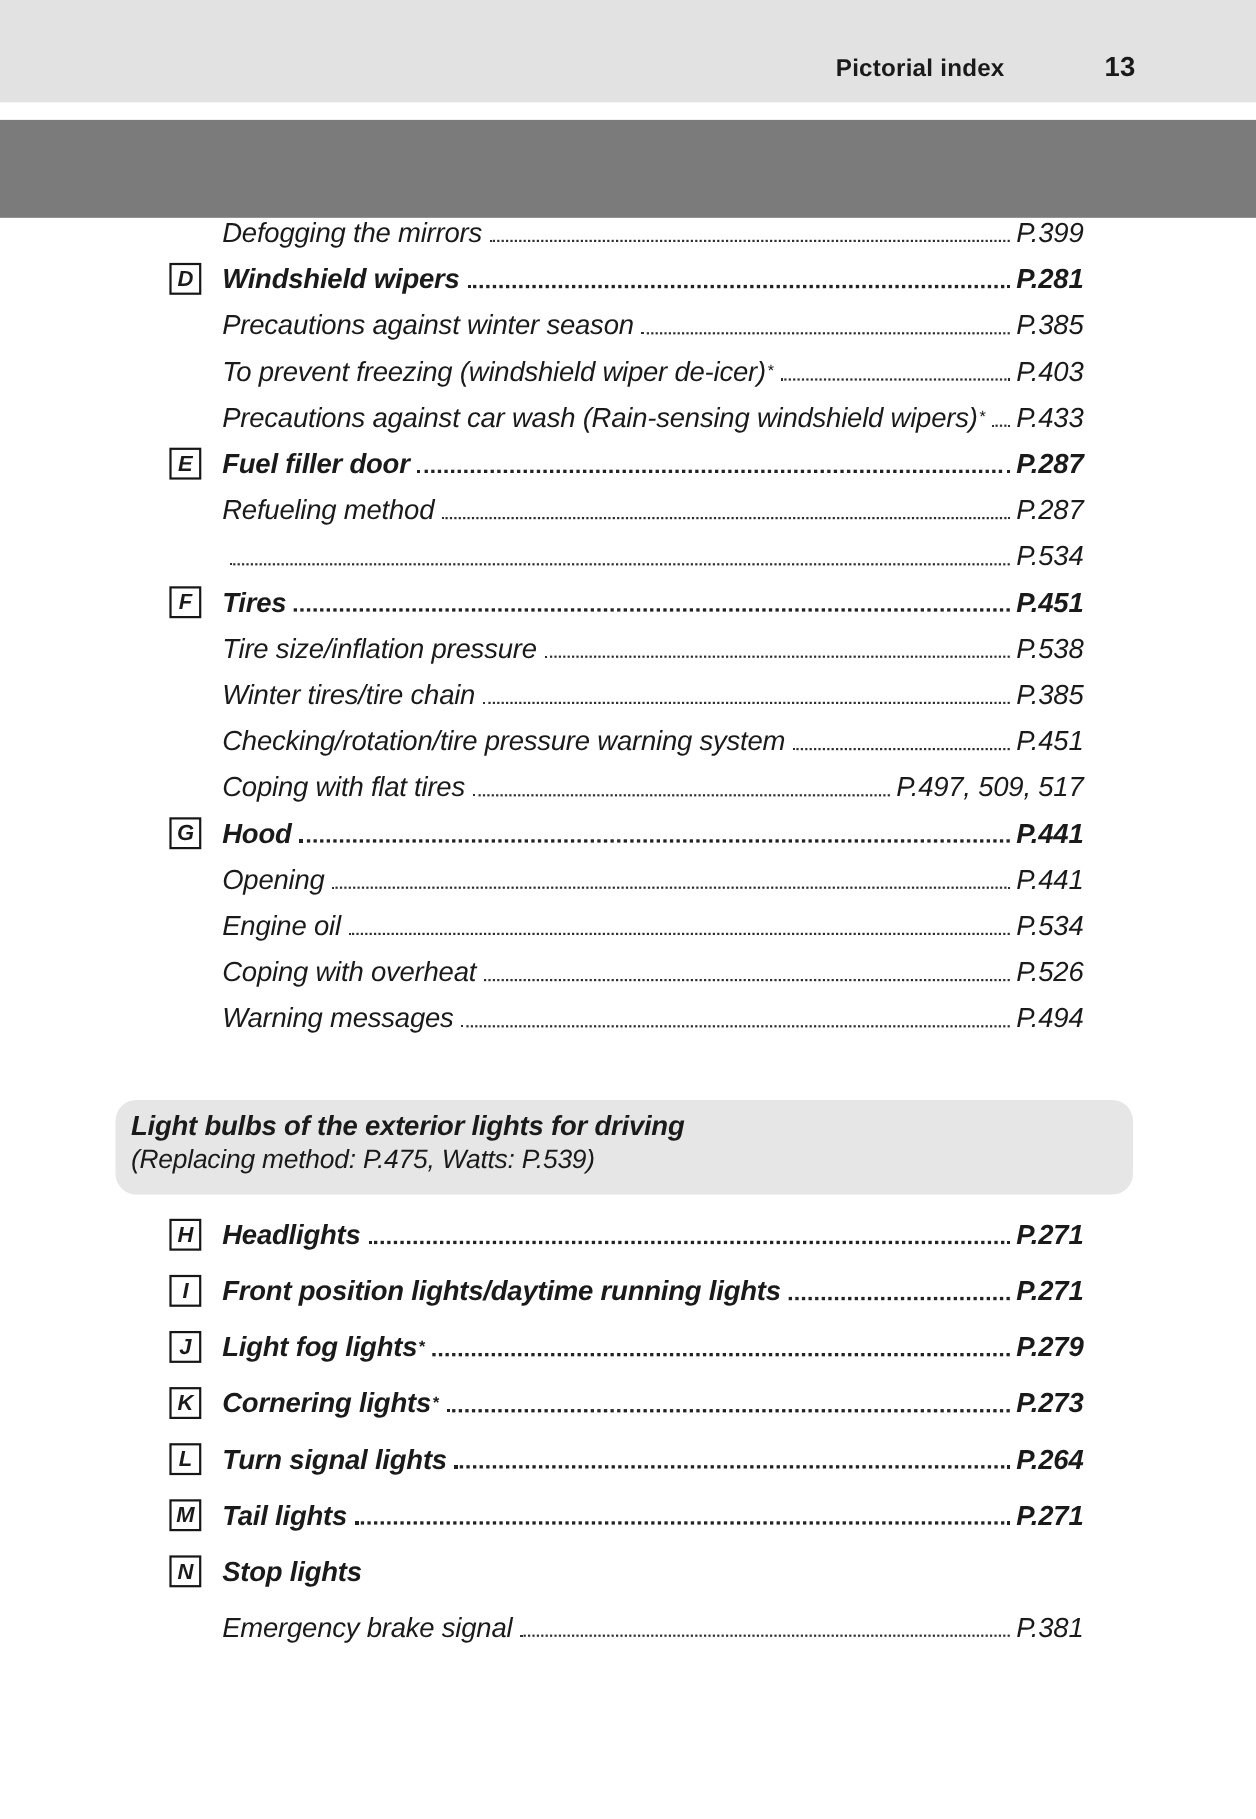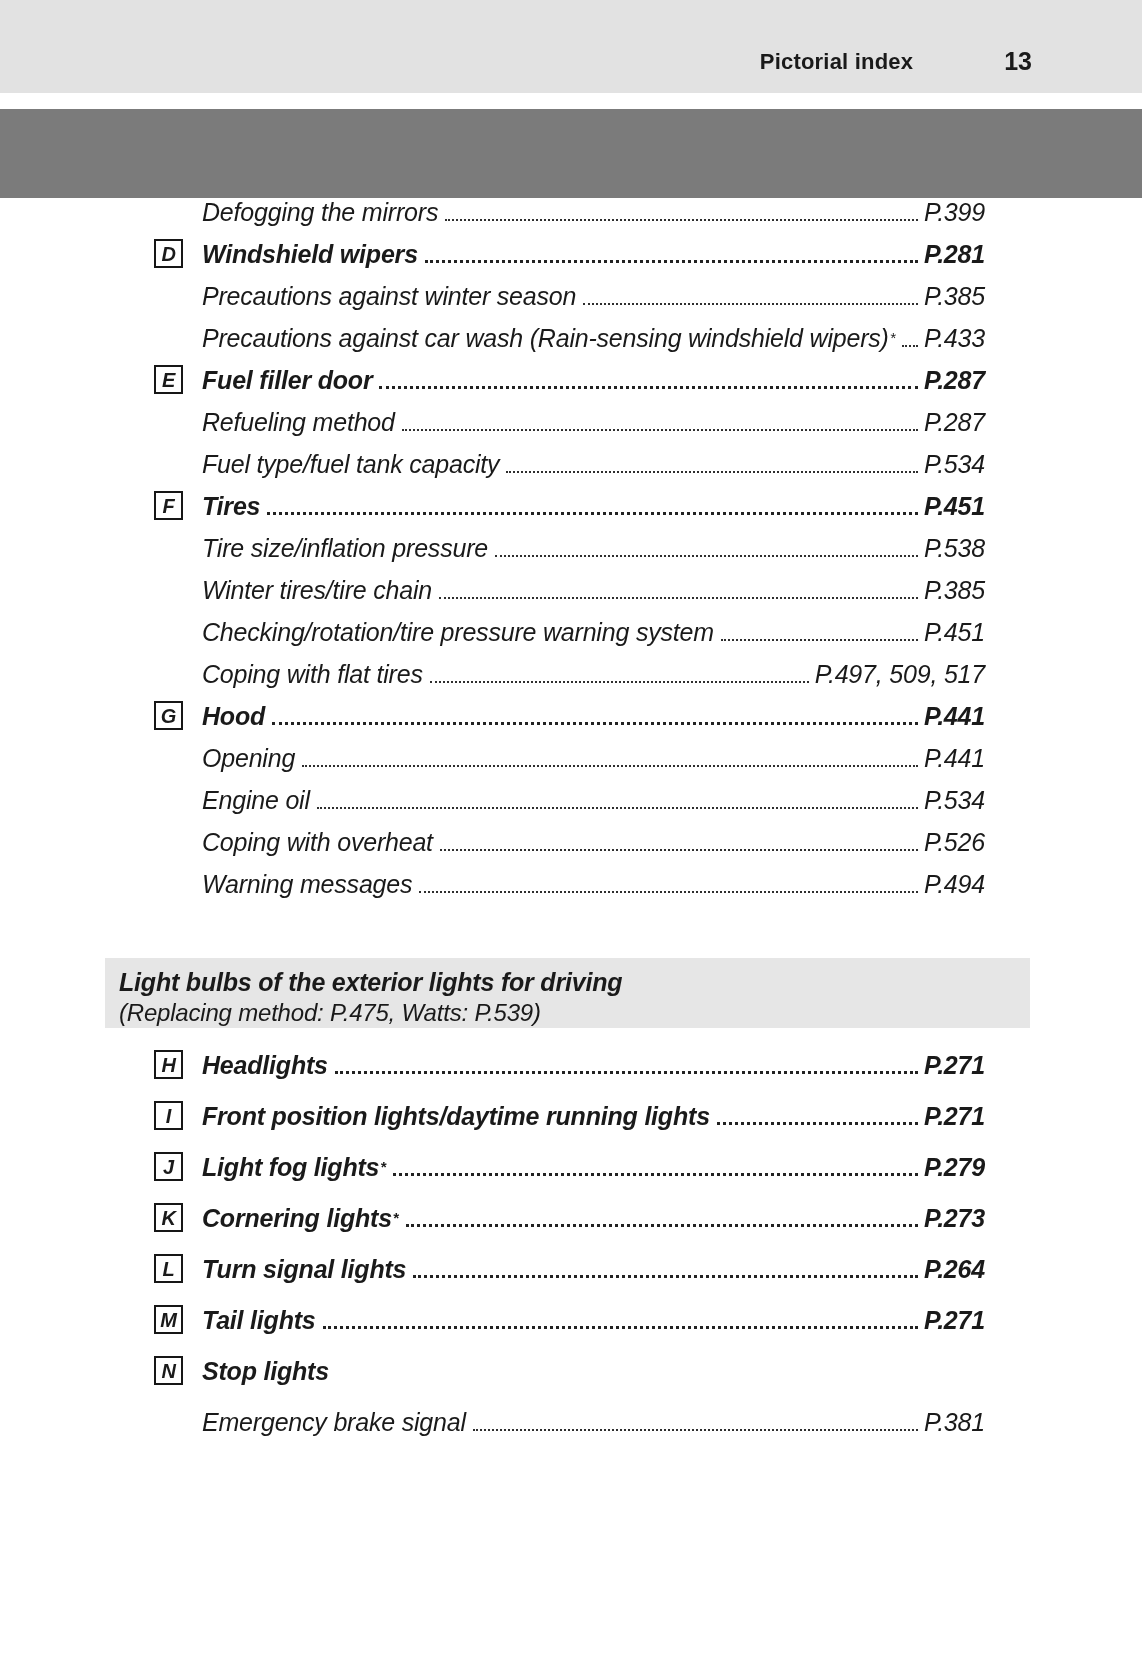--- a/index.html
+++ b/index.html
@@ -88,21 +88,22 @@
     margin:0 6px 0 7px;
   }
   .row.main .leader{border-bottom-width:3px;border-bottom-color:#222;}
   .page-ref{white-space:nowrap;}
   
   .highlight{
     margin:60px 0 0 -97px;
     width:925px;
     box-sizing:border-box;
     background:var(--hl,#e6e6e6);
-    padding:9px 14px 0 14px;
+    padding:9px 14px 16px 14px;
+    border-radius:19px;
   }
   .hl-title{
     font-size:25px;
     font-weight:bold;
     line-height:30px;
     letter-spacing:-0.2px;
   }
   .hl-sub{
     font-size:24px;
     line-height:31px;
@@ -143,41 +144,46 @@
           <span class="page-ref">P.281</span>
         </div>
         <div class="row sub">
 
           <span class="label"><span class="label-text">Precautions against winter season</span></span>
           <span class="leader"></span>
           <span class="page-ref">P.385</span>
         </div>
         <div class="row sub">
 
+          <span class="label"><span class="label-text">To prevent freezing (windshield wiper de-icer)</span><sup class="ast">*</sup></span>
+          <span class="leader"></span>
+          <span class="page-ref">P.403</span>
+        </div>
+        <div class="row sub">
+
           <span class="label"><span class="label-text">Precautions against car wash (Rain-sensing windshield wipers)</span><sup class="ast">*</sup></span>
           <span class="leader"></span>
           <span class="page-ref">P.433</span>
         </div>
         <div class="row main">
           <span class="letterbox">
             <span class="letter">E</span>
           </span>
           <span class="label"><span class="label-text">Fuel filler door</span></span>
           <span class="leader"></span>
           <span class="page-ref">P.287</span>
         </div>
         <div class="row sub">
 
           <span class="label"><span class="label-text">Refueling method</span></span>
           <span class="leader"></span>
           <span class="page-ref">P.287</span>
         </div>
         <div class="row sub">
 
-          <span class="label"><span class="label-text">Fuel type/fuel tank capacity</span></span>
           <span class="leader"></span>
           <span class="page-ref">P.534</span>
         </div>
         <div class="row main">
           <span class="letterbox">
             <span class="letter">F</span>
           </span>
           <span class="label"><span class="label-text">Tires</span></span>
           <span class="leader"></span>
           <span class="page-ref">P.451</span>

